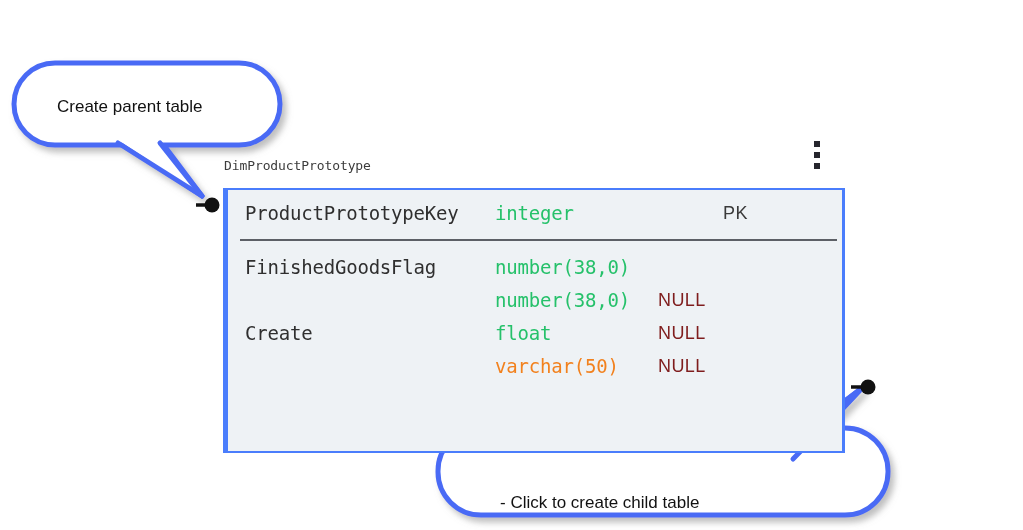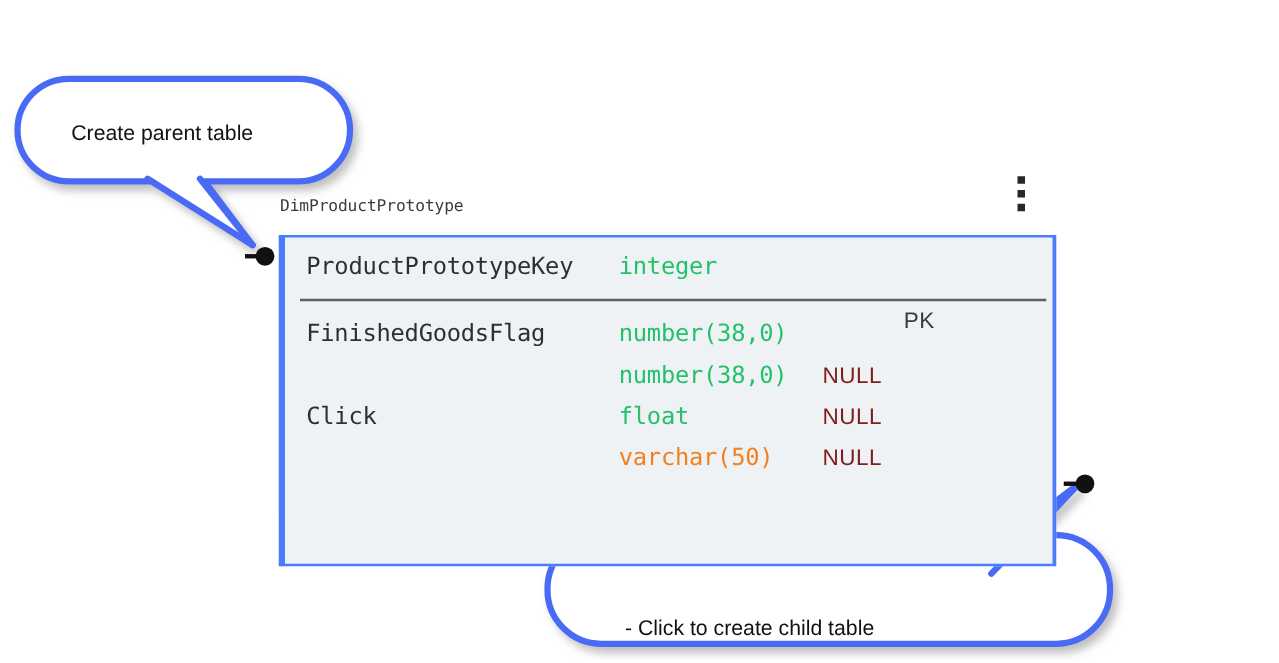--- a/index.html
+++ b/index.html
@@ -91,21 +91,20 @@
   }
   .col-key {
     position: absolute;
     left: 495px;
     top: 1px;
     font-family: "Liberation Sans", sans-serif;
     font-size: 18px;
     color: #3a3a3a;
     letter-spacing: 0.4px;
     white-space: nowrap;
-    margin-top: 43px;
   }
 
   #pk-row     { top: 12px; }
   #pk-divider {
     position: absolute;
     left: 12px;
     top: 49px;
     width: 597px;
     height: 2px;
     background: #5c6066;
@@ -218,21 +217,21 @@
         <div class="row">
           <span class="col-name">FinishedGoodsFlag</span>
           <span class="col-type type-num">number(38,0)</span>
           <span class="col-null"></span>
         </div>
         <div class="row">
           <span class="col-type type-num">number(38,0)</span>
           <span class="col-null">NULL</span>
         </div>
         <div class="row">
-          <span class="col-name">Click</span>
+          <span class="col-name">Create</span>
           <span class="col-type type-num">float</span>
           <span class="col-null">NULL</span>
         </div>
         <div class="row">
           <span class="col-type type-str">varchar(50)</span>
           <span class="col-null">NULL</span>
         </div>
       </div>
   </div>
 

